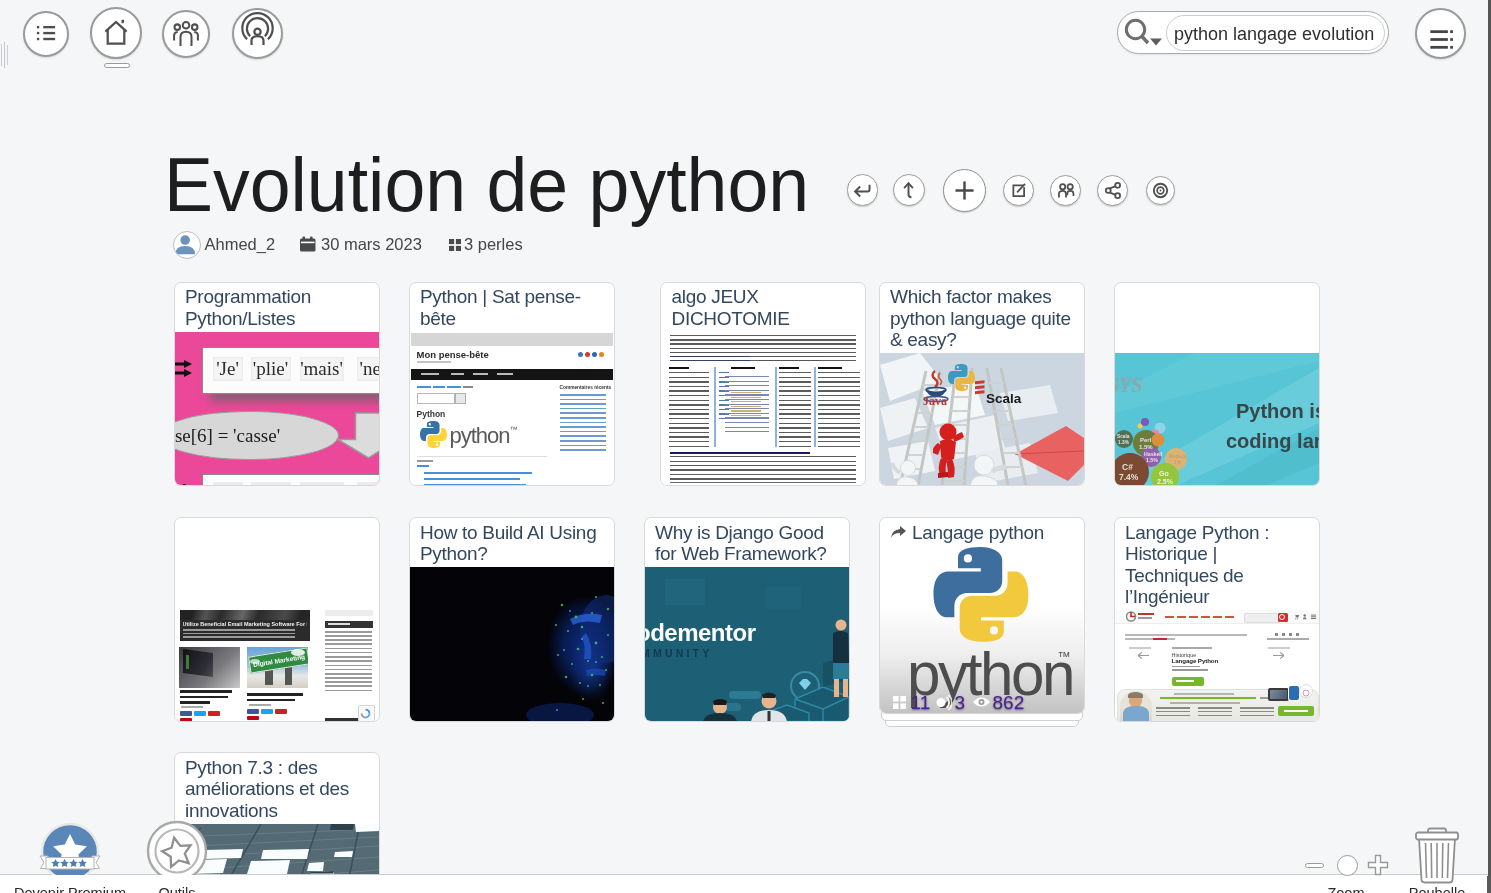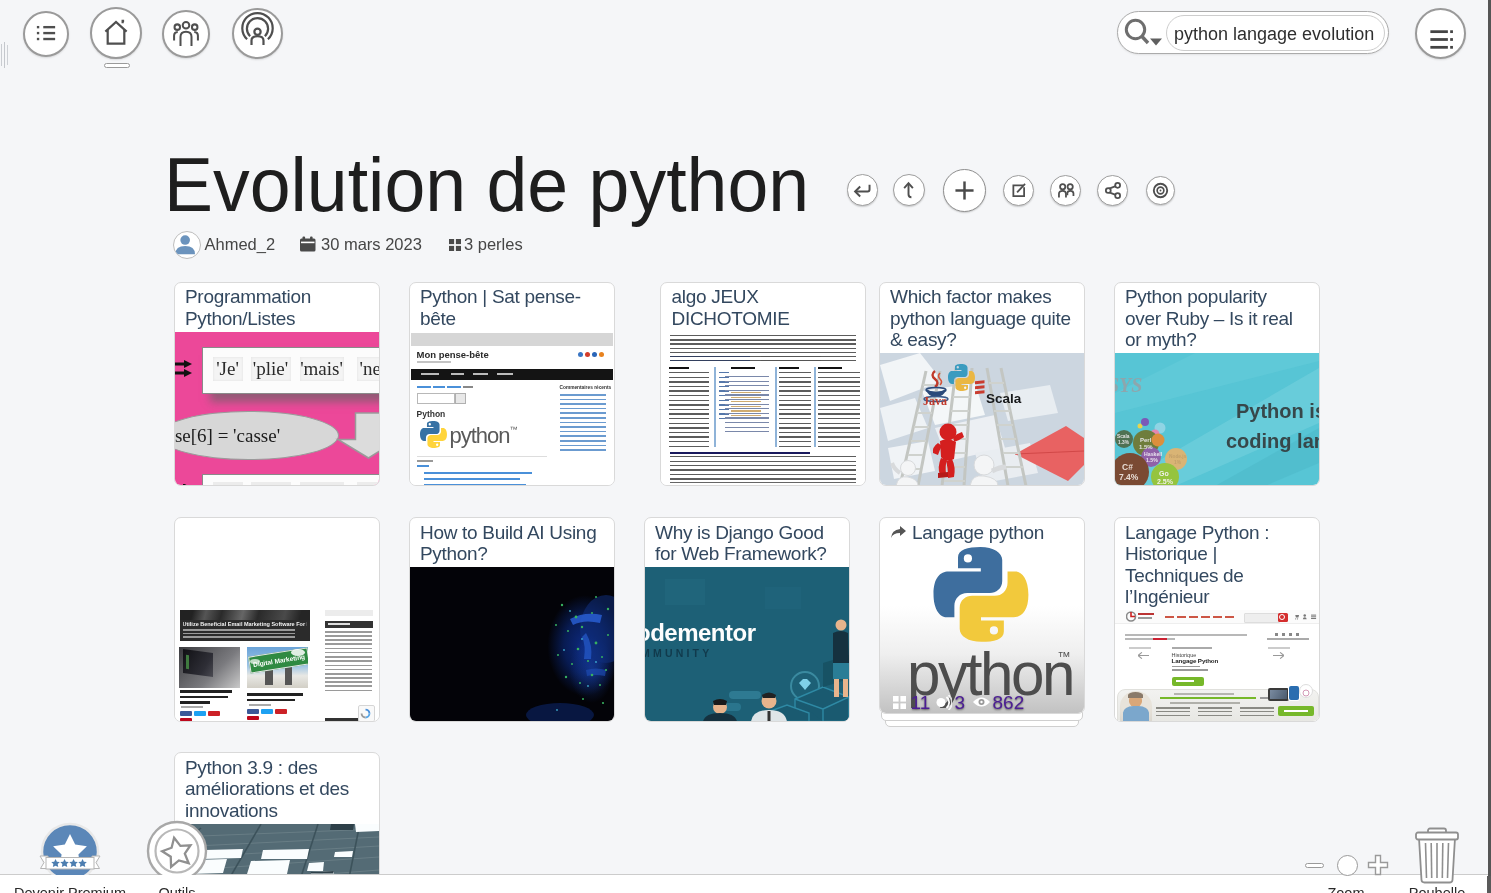--- a/index.html
+++ b/index.html
@@ -363,21 +363,20 @@
   <text x="106" y="49.5" font-family="Liberation Sans,sans-serif" font-size="13.5" font-weight="bold" fill="#17191b">Scala</text>
  </svg>
  <svg class="abs" style="left:68px;top:11px;width:27px;height:27px;" viewBox="0 0 111 111">
   <path d="M54.9 0 C40 0 28.6 3 28.6 12.2 L28.6 24.8 L55.3 24.8 L55.3 28.6 L17.5 28.6 C8 28.6 0 36 0 54.9 C0 73.8 8 82.2 15.3 82.2 L24.4 82.2 L24.4 69 C24.4 60 31 53.7 39.4 53.7 L65.8 53.7 C73 53.7 80.3 48.6 80.3 39.7 L80.3 15.3 C80.3 6.6 70 0 54.9 0 Z M40.2 8.5 a4.8 4.8 0 1 1 0 9.6 a4.8 4.8 0 1 1 0 -9.6 Z" fill="#3a9bbf"></path>
   <path d="M55.9 110.8 C70.8 110.8 82.2 107.8 82.2 98.6 L82.2 86 L55.5 86 L55.5 82.2 L93.4 82.2 C102.9 82.2 110.9 74.8 110.9 55.9 C110.9 37 102.9 28.6 95.6 28.6 L86.5 28.6 L86.5 41.8 C86.5 50.8 79.9 57.1 71.5 57.1 L45.1 57.1 C37.9 57.1 30.6 62.2 30.6 71.1 L30.6 95.5 C30.6 104.2 40.8 110.8 55.9 110.8 Z M70.6 102.3 a4.8 4.8 0 1 1 0 -9.6 a4.8 4.8 0 1 1 0 9.6 Z" fill="#eab744"></path>
  </svg>
 </div>
 </div>
 
 <div class="card" style="left:1113.5px;top:281.5px;" id="c5">
-<div class="ct">Python popularity over Ruby – Is it real or myth?</div>
 <div class="cm" style="top:70.5px;height:133px;background:#57c5d5;">
  <svg class="abs" style="left:0;top:0;width:204px;height:133px;" viewBox="0 0 204 133">
   <polygon points="0,133 204,15 204,70 60,133" fill="#6dcddb" opacity=".8"></polygon>
   <polygon points="100,133 204,75 204,110 150,133" fill="#4db8c9" opacity=".55"></polygon>
   <polygon points="0,40 80,0 204,0 204,8 0,60" fill="#63cad8" opacity=".7"></polygon>
   <text x="-7" y="39" font-family="Liberation Serif,serif" font-size="20" font-weight="bold" fill="#93a3a9" opacity=".9" font-style="italic">SYS</text>
   <text x="121" y="64.5" font-family="Liberation Sans,sans-serif" font-size="20" font-weight="bold" fill="#37474a">Python is</text>
   <text x="111" y="95" font-family="Liberation Sans,sans-serif" font-size="20" font-weight="bold" fill="#37474a">coding lan</text>
   <circle cx="25" cy="73" r="2.5" fill="#e8d44d"></circle>
   <circle cx="30" cy="69" r="4" fill="#7a5ab8"></circle>
@@ -656,21 +655,21 @@
         </div>
   <div class="abs" style="left:171px;top:-4px;width:10px;height:14px;background:#2a6db0;border-radius:2px;box-shadow:0 0 0 1px #fff;"></div>
   <div class="abs" style="left:181px;top:-6px;width:12px;height:12px;background:#fff;border-radius:50%;border:1px solid #ddd;"><svg viewBox="0 0 14 14" style="width:12px;height:12px;">
             <circle cx="7" cy="7" r="3.5" fill="none" stroke="#c8a" stroke-width="1"></circle>
           </svg></div>
  </div>
 </div>
 </div>
 
 <div class="card" style="left:173.5px;top:752px;" id="c11">
-<div class="ct">Python 3.9 : des améliorations et des innovations</div>
+<div class="ct">Python 7.3 : des améliorations et des innovations</div>
 <div class="cm" style="top:70.5px;height:134px;background:#546b75;">
  <svg class="abs" style="left:0;top:0;width:204px;height:134px;" viewBox="0 0 204 134">
   <rect x="0" y="0" width="204" height="134" fill="#546b75"></rect>
   <g stroke="#687d85" stroke-width="1">
    <line x1="0" y1="13" x2="204" y2="5"></line>
    <line x1="0" y1="23" x2="204" y2="13"></line>
    <line x1="0" y1="34" x2="204" y2="22"></line>
    <line x1="0" y1="47" x2="204" y2="33"></line>
    <line x1="0" y1="62" x2="204" y2="46"></line>
    <line x1="0" y1="80" x2="204" y2="62"></line>

